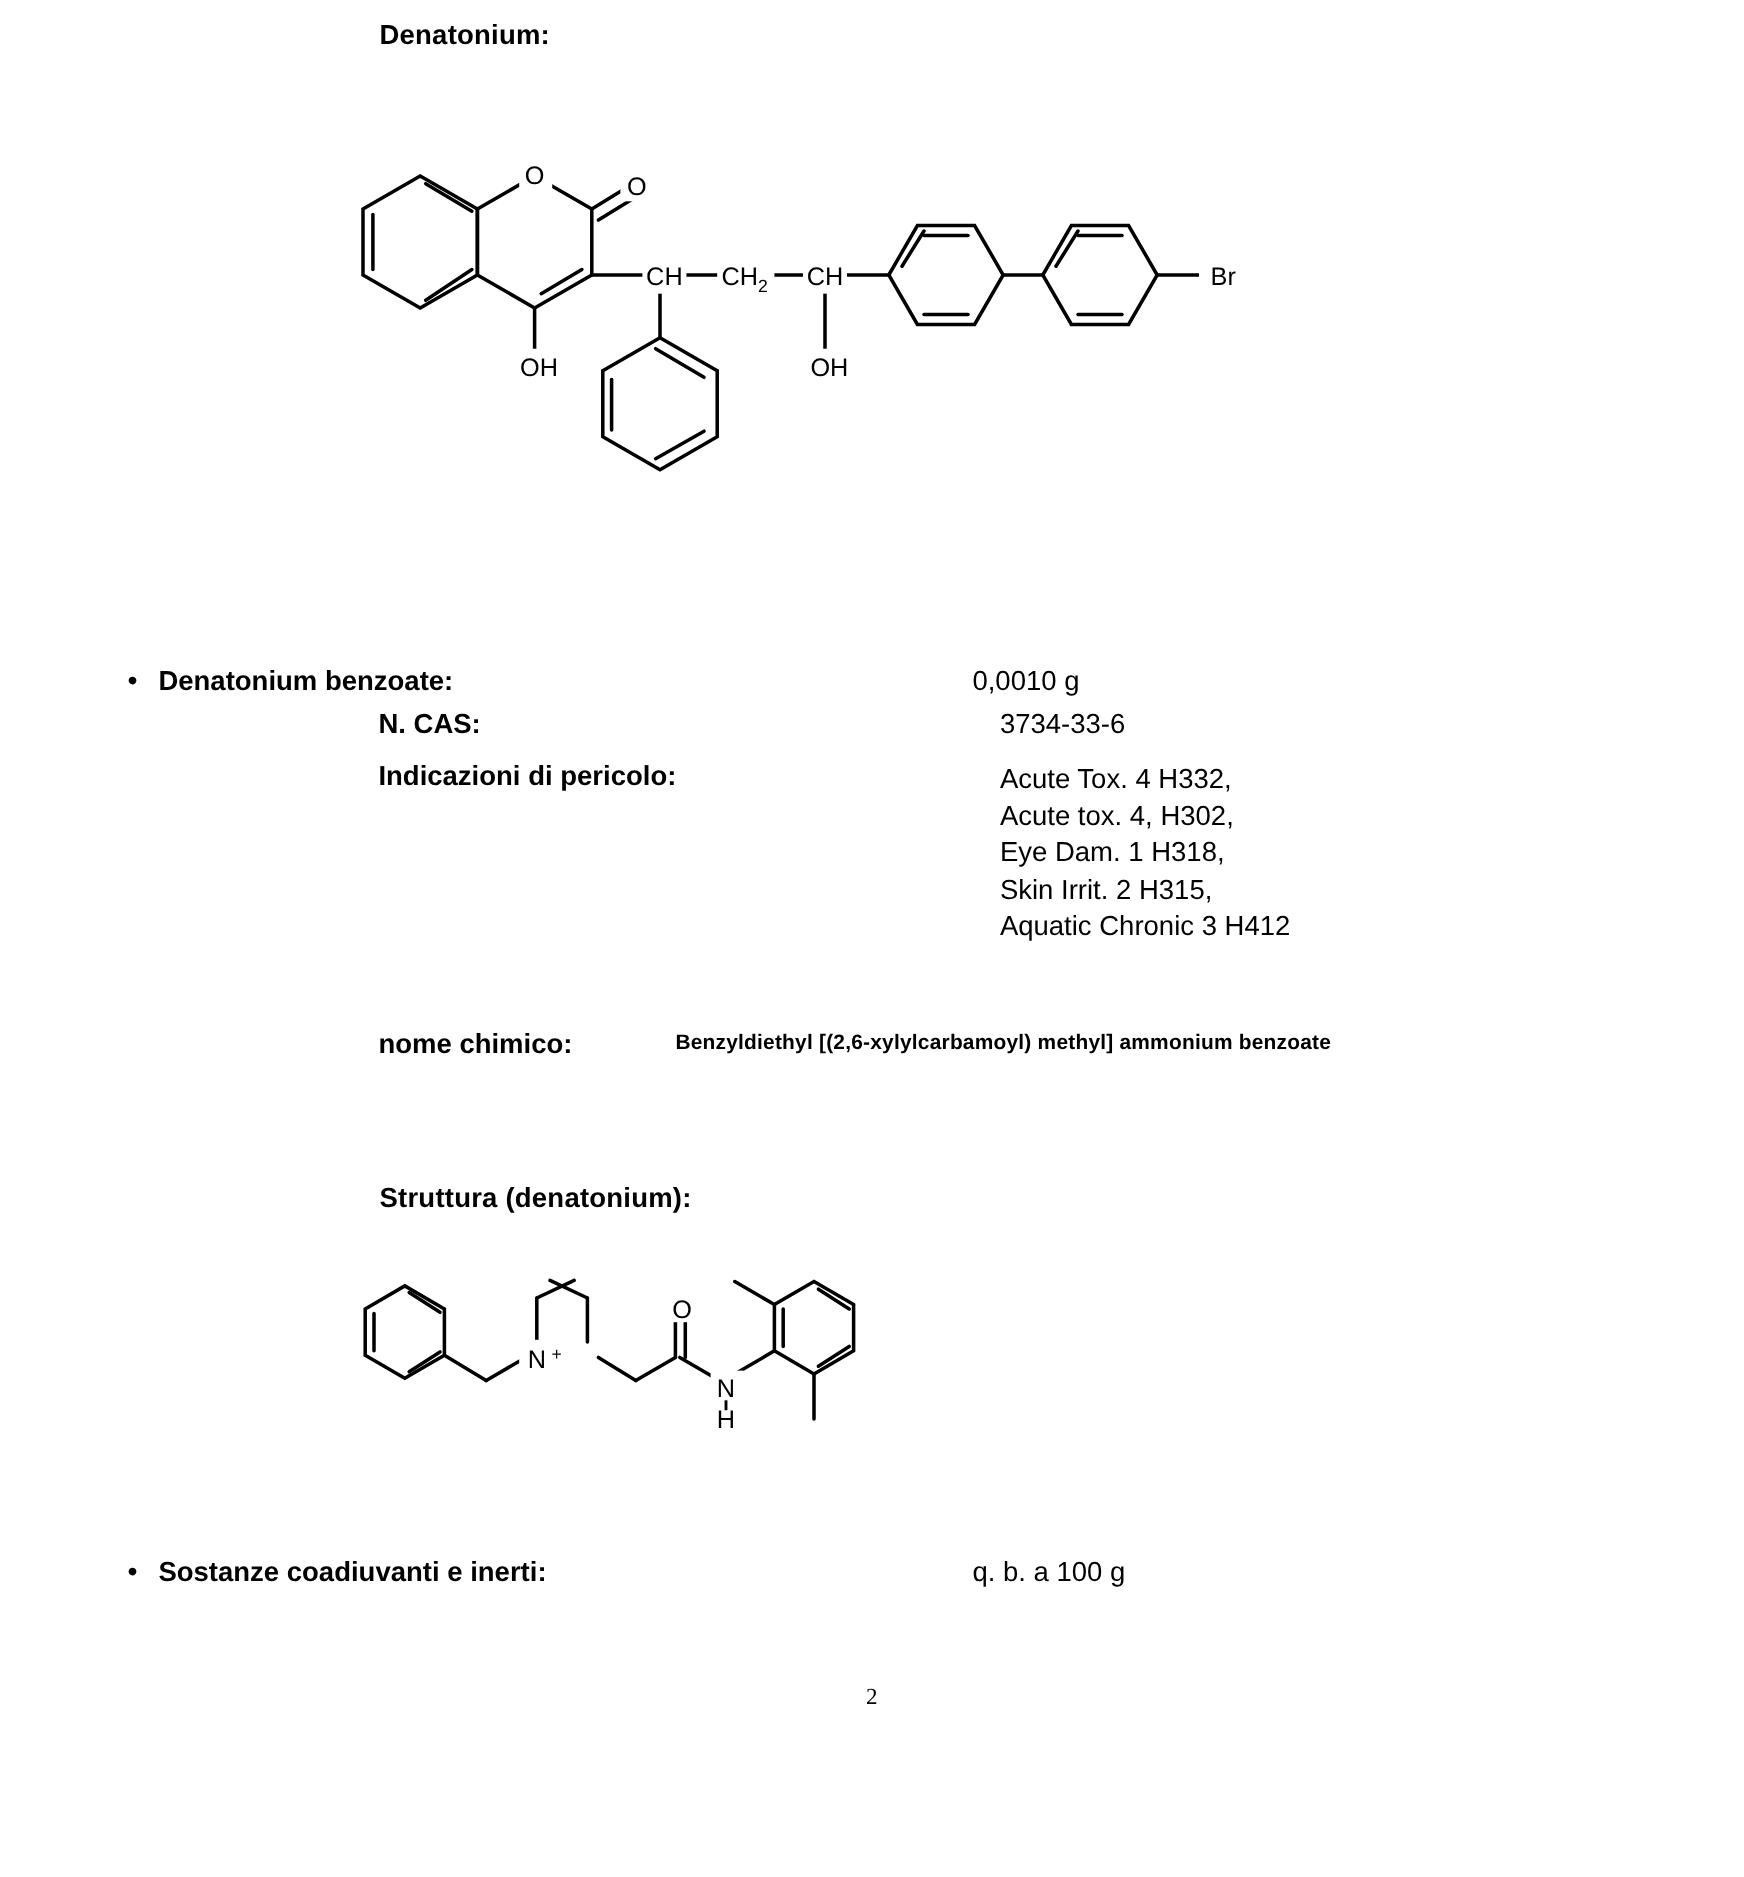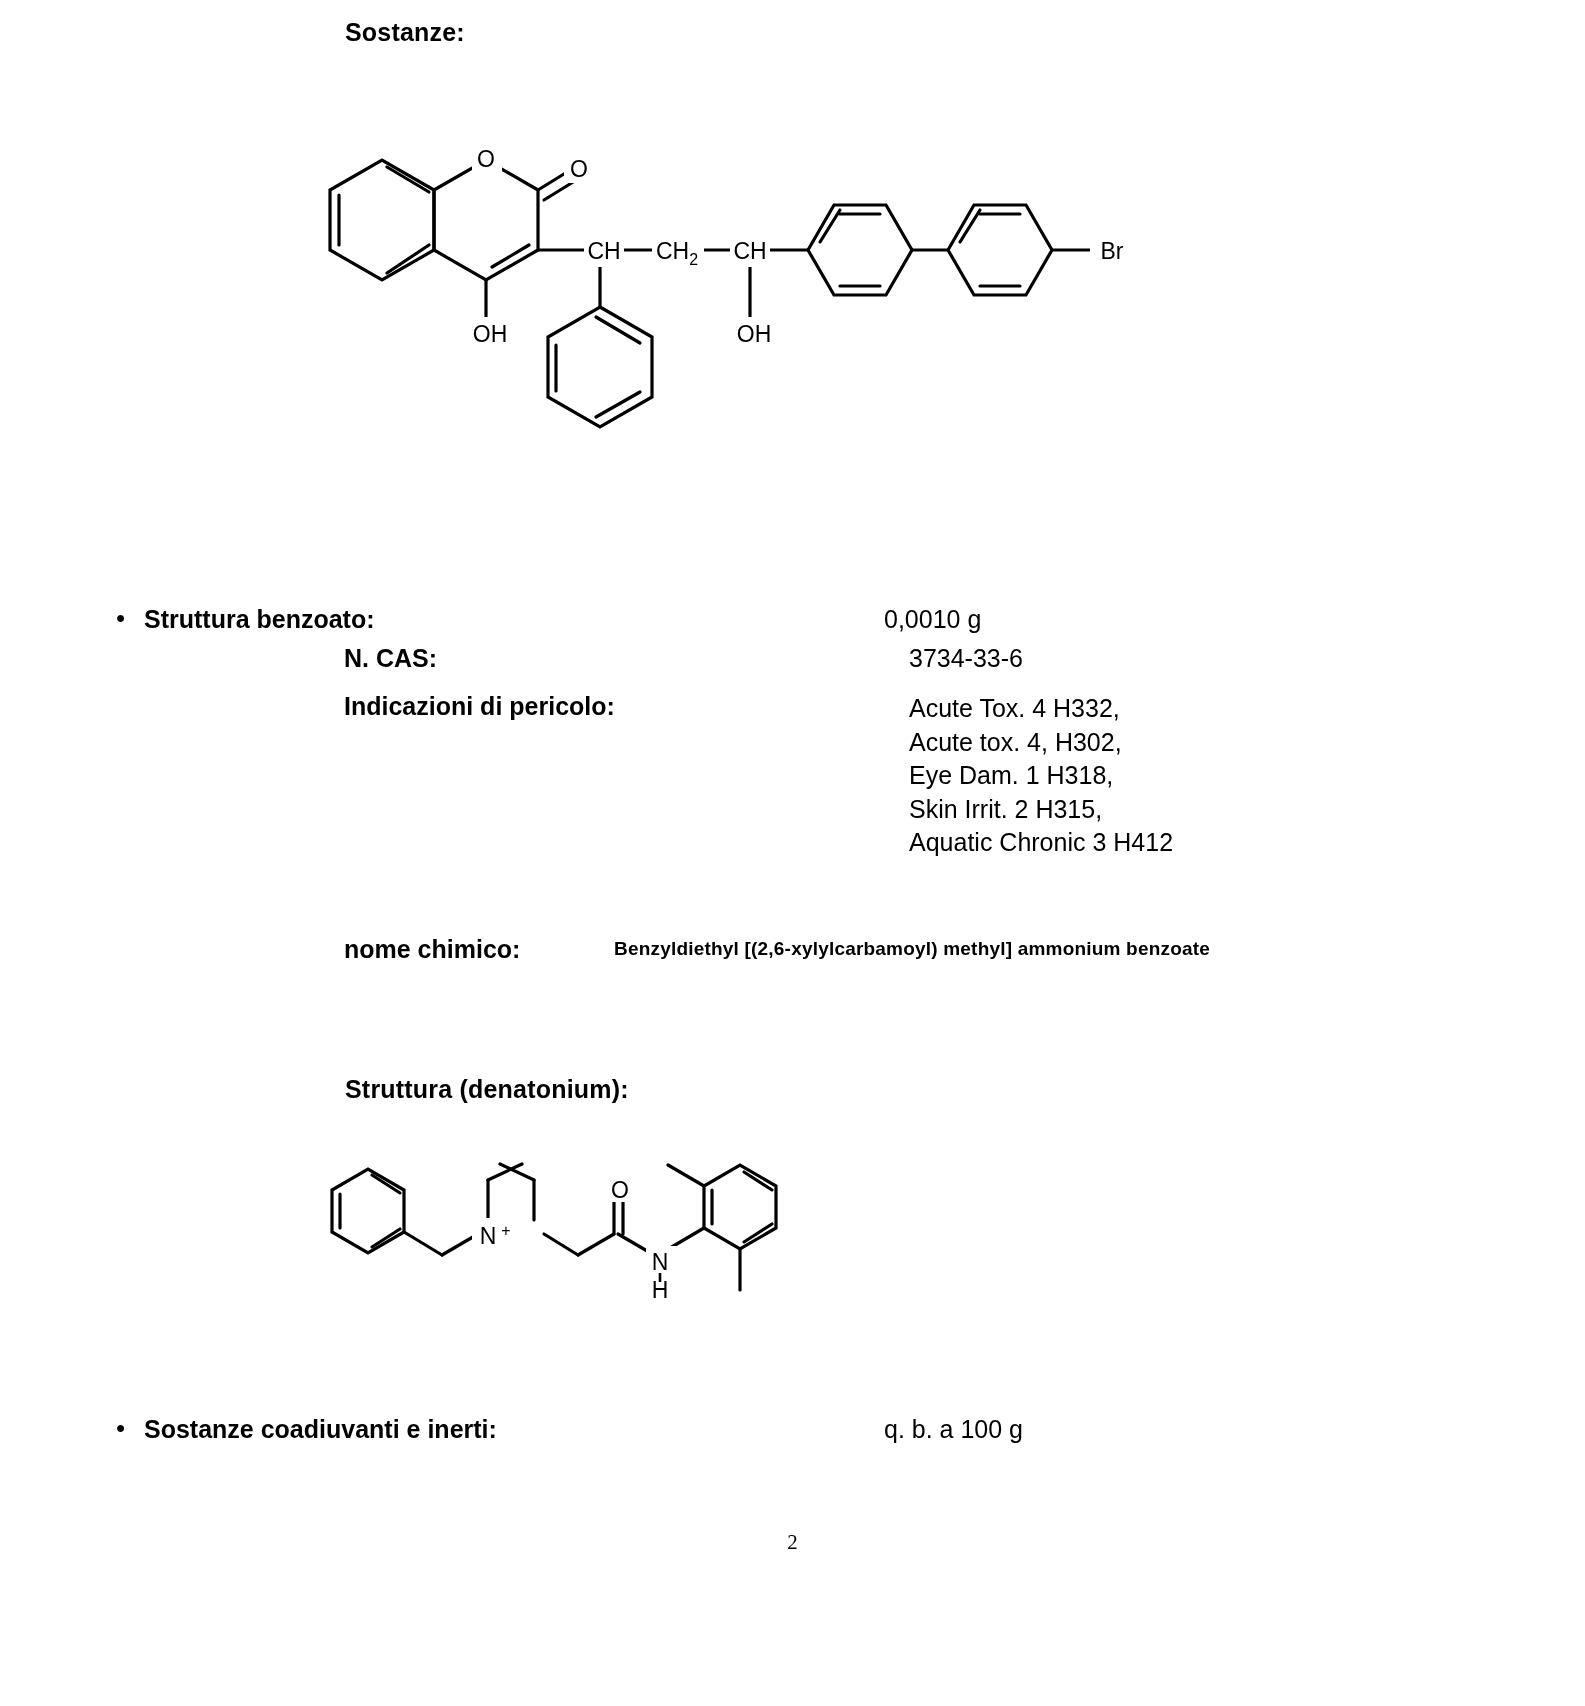--- a/index.html
+++ b/index.html
@@ -146,21 +146,21 @@
     fill: #000;
   }
   svg .sub { font-size: 16px; }
   svg .sup { font-size: 16px; }
 </style>
 </head>
 <body>
 
 <div class="page">
 
-  <div class="heading-struttura">Sostanze:</div>
+  <div class="heading-struttura">Denatonium:</div>
 
   <div class="struct1">
     <svg viewBox="0 0 920 360" width="920" height="360" aria-hidden="true">
       <g fill="none" stroke="#000" stroke-width="3.2" stroke-linecap="round">
 
         <polygon points="30,155 30,95 82,65 134,95 134,155 82,185"></polygon>
         <line x1="39" y1="150" x2="39" y2="100"></line>
         <line x1="87" y1="72" x2="129" y2="97"></line>
         <line x1="129" y1="150" x2="87" y2="178"></line>
 
@@ -228,21 +228,21 @@
         <text x="377" y="164" text-anchor="middle"><tspan>CH</tspan><tspan class="sub" dy="6">2</tspan></text>
         <text x="450" y="164" text-anchor="middle">CH</text>
         <text x="454" y="247" text-anchor="middle">OH</text>
         <text x="812" y="164" text-anchor="middle">Br</text>
       </g>
     </svg>
   </div>
 
   <div class="bullet-row row-denatonium">
     <span class="bullet-dot">•</span>
-    <span class="lbl">Struttura benzoato:</span>
+    <span class="lbl">Denatonium benzoate:</span>
     <span class="val">0,0010 g</span>
   </div>
 
   <div class="row-cas">
     <span class="lbl">N. CAS:</span>
     <span class="val">3734-33-6</span>
   </div>
 
   <div class="row-indicazioni">
     <span class="lbl">Indicazioni di pericolo:</span>

